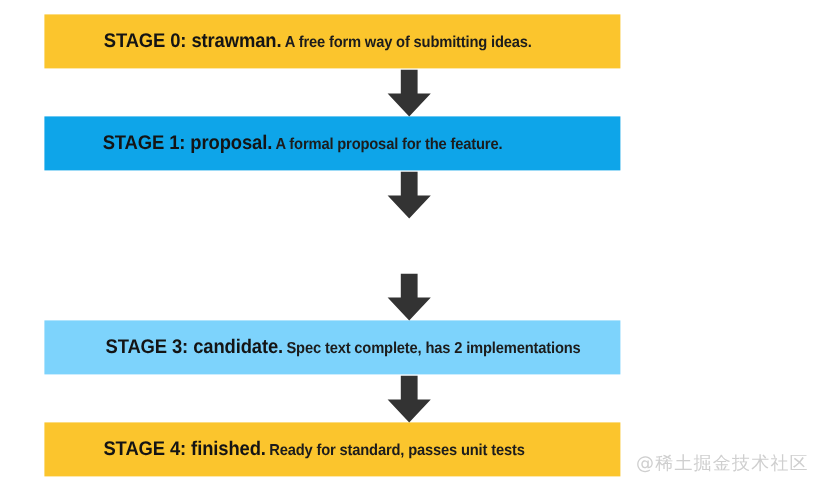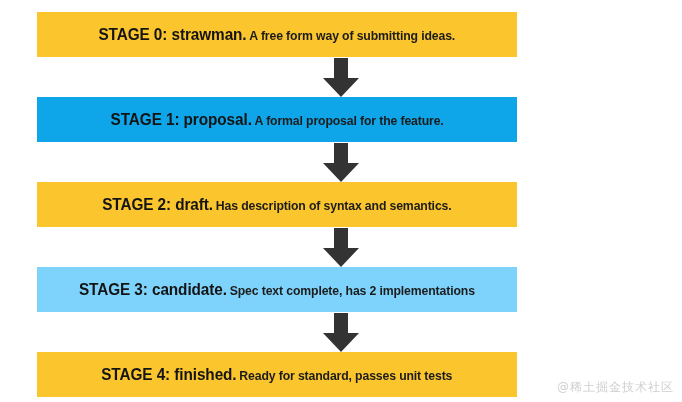--- a/index.html
+++ b/index.html
@@ -24,22 +24,22 @@
   }
 
   .stage-row {
     position: absolute;
     left: 37px;
     width: 480px;
     height: 45px;
     background: #fbc52d;
     display: flex;
     align-items: center;
-    justify-content: center;
     box-sizing: border-box;
+    padding-left: 36px;
   }
 
   .stage-text {
     white-space: nowrap;
     color: #191919;
     line-height: 1;
     transform: scaleX(0.93);
     transform-origin: center center;
   }
 
@@ -68,40 +68,37 @@
   .arrow-wrap svg {
     display: block;
     width: 100%;
     height: 100%;
   }
 
   .watermark {
     position: absolute;
     right: 8px;
     bottom: 6px;
-    font-size: 12px;
+    font-size: 15px;
     color: #cfcfcf;
     letter-spacing: 1px;
     font-family: "DejaVu Sans", sans-serif;
     white-space: nowrap;
     pointer-events: none;
   }
 </style>
 </head>
 <body>
 
 <div id="flow">
     <div class="stage-row" style="top: 12px; background: rgb(251, 197, 45);">
       <div class="stage-text"><span class="stage-title">STAGE 0: strawman.</span><span class="stage-desc">A free form way of submitting ideas.</span></div>
     </div>
     <div class="stage-row" style="top: 97px; background: #0ea5e9;">
       <div class="stage-text"><span class="stage-title">STAGE 1: proposal.</span><span class="stage-desc">A formal proposal for the feature.</span></div>
-    </div>
-    <div class="stage-row" style="top: 182px; background: rgb(251, 197, 45);">
-      <div class="stage-text"><span class="stage-title">STAGE 2: draft.</span><span class="stage-desc">Has description of syntax and semantics.</span></div>
     </div>
     <div class="stage-row" style="top: 267px; background: #7dd3fc;">
       <div class="stage-text"><span class="stage-title">STAGE 3: candidate.</span><span class="stage-desc">Spec text complete, has 2 implementations</span></div>
     </div>
     <div class="stage-row" style="top: 352px; background: rgb(251, 197, 45);">
       <div class="stage-text"><span class="stage-title">STAGE 4: finished.</span><span class="stage-desc">Ready for standard, passes unit tests</span></div>
     </div>
     <div class="arrow-wrap" style="top: 58px;">
       <svg viewBox="0 0 44 40" xmlns="http://www.w3.org/2000/svg">
         <polygon points="15,0 29,0 29,20 40,20 22,39 4,20 15,20" fill="#333333"></polygon>

